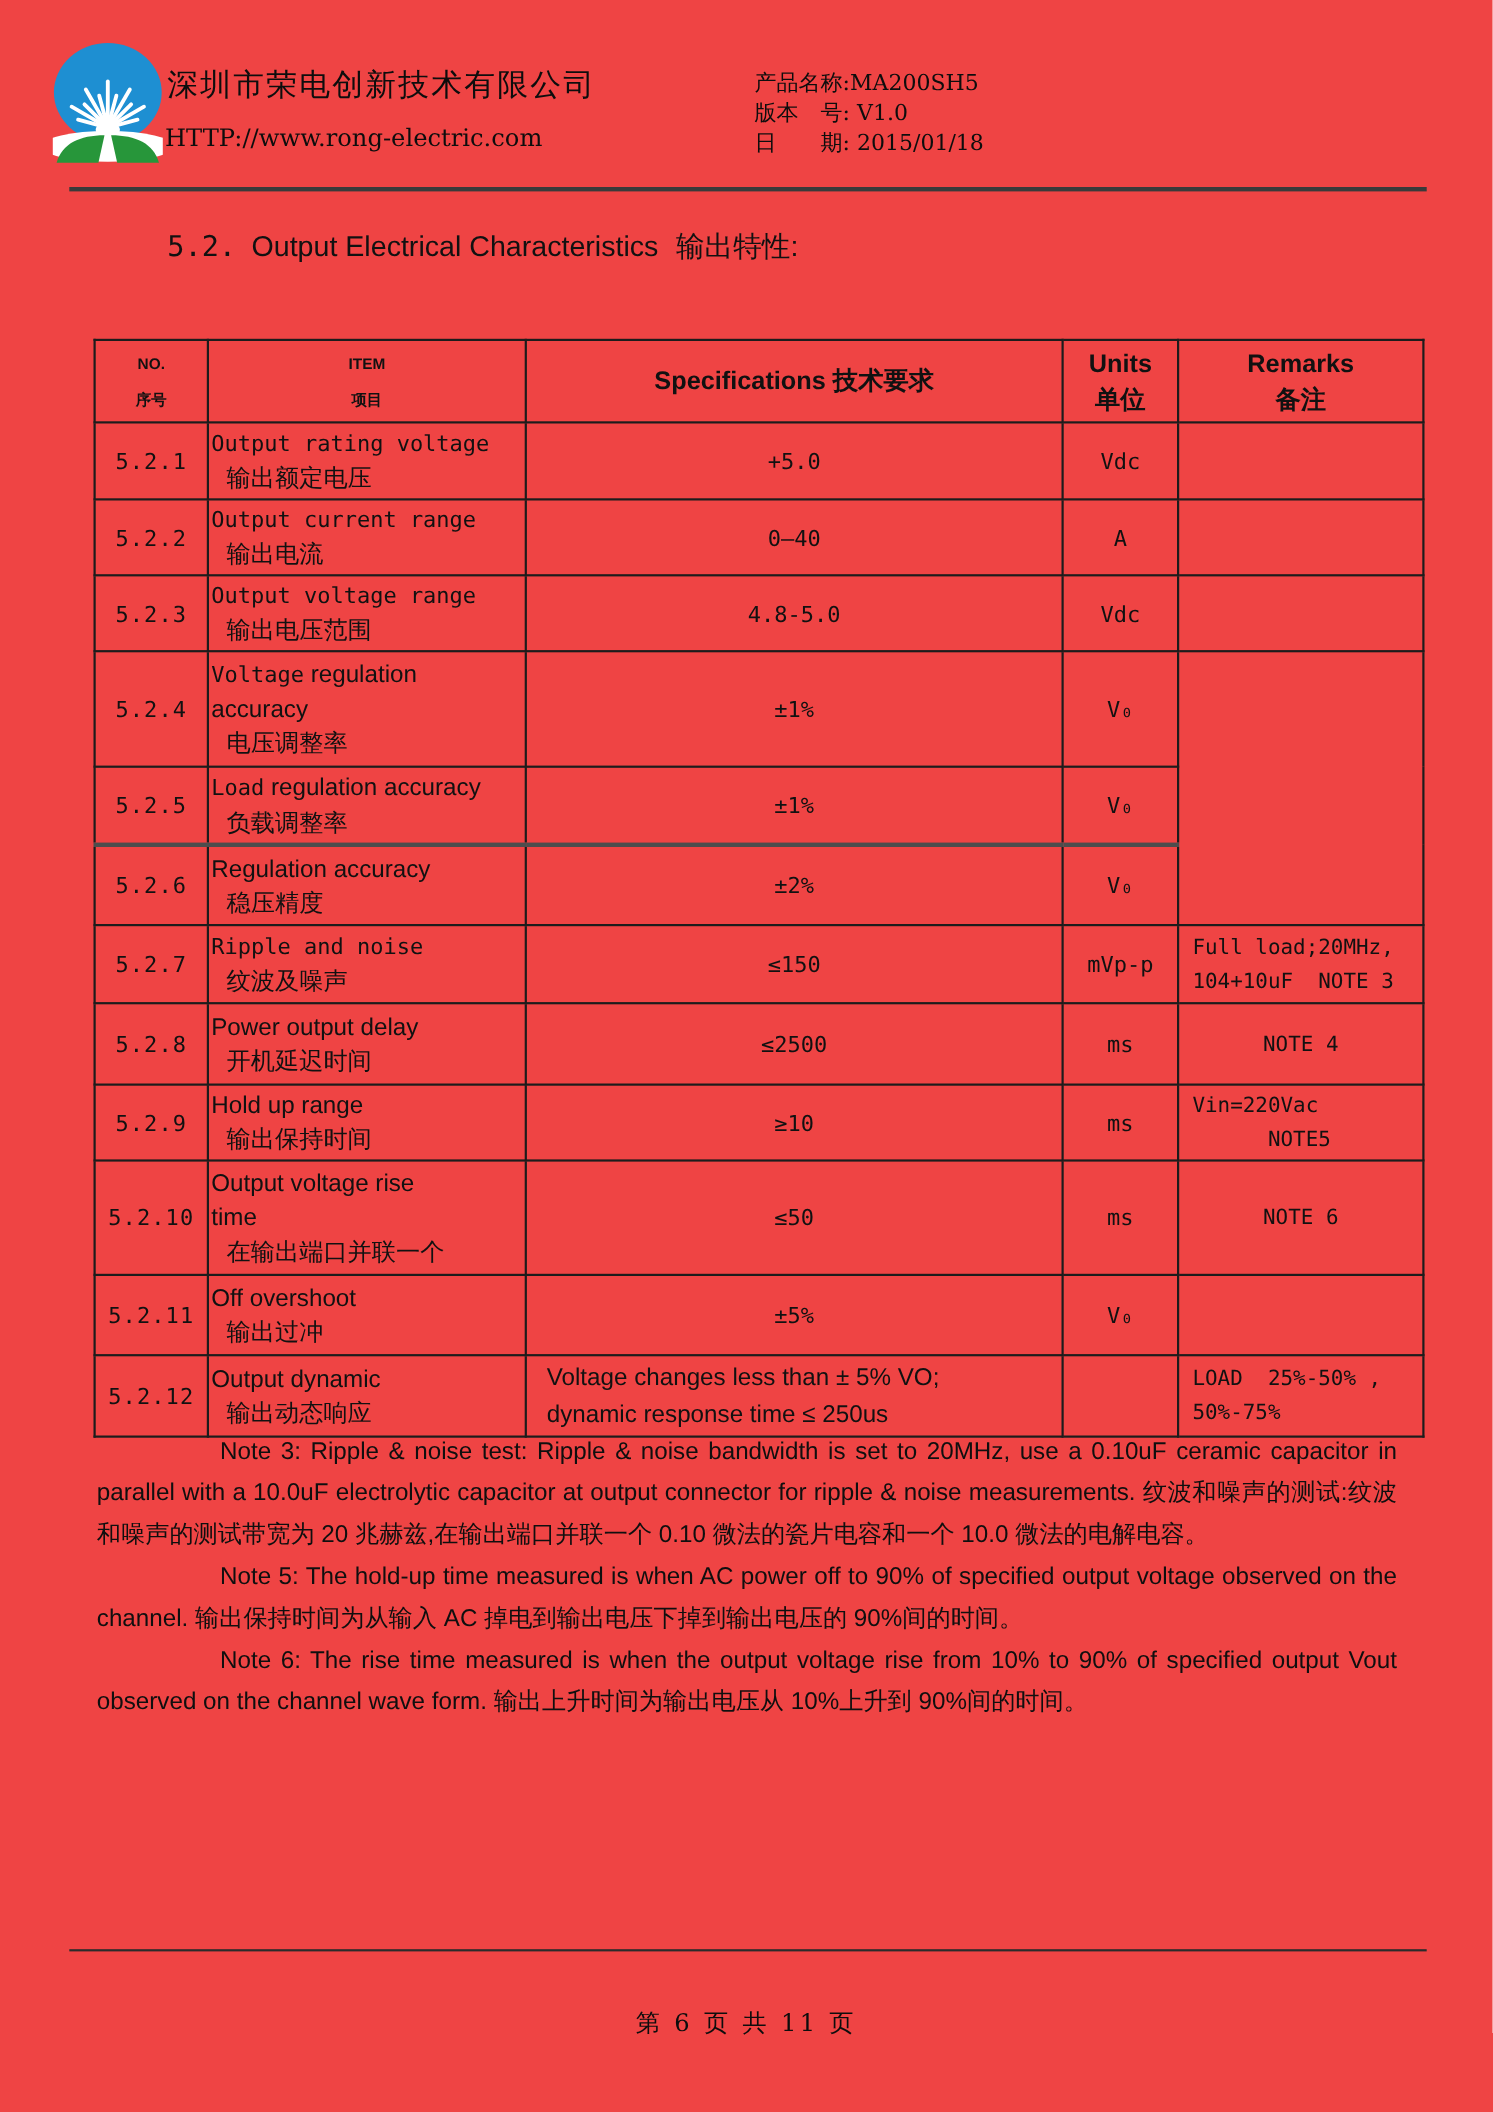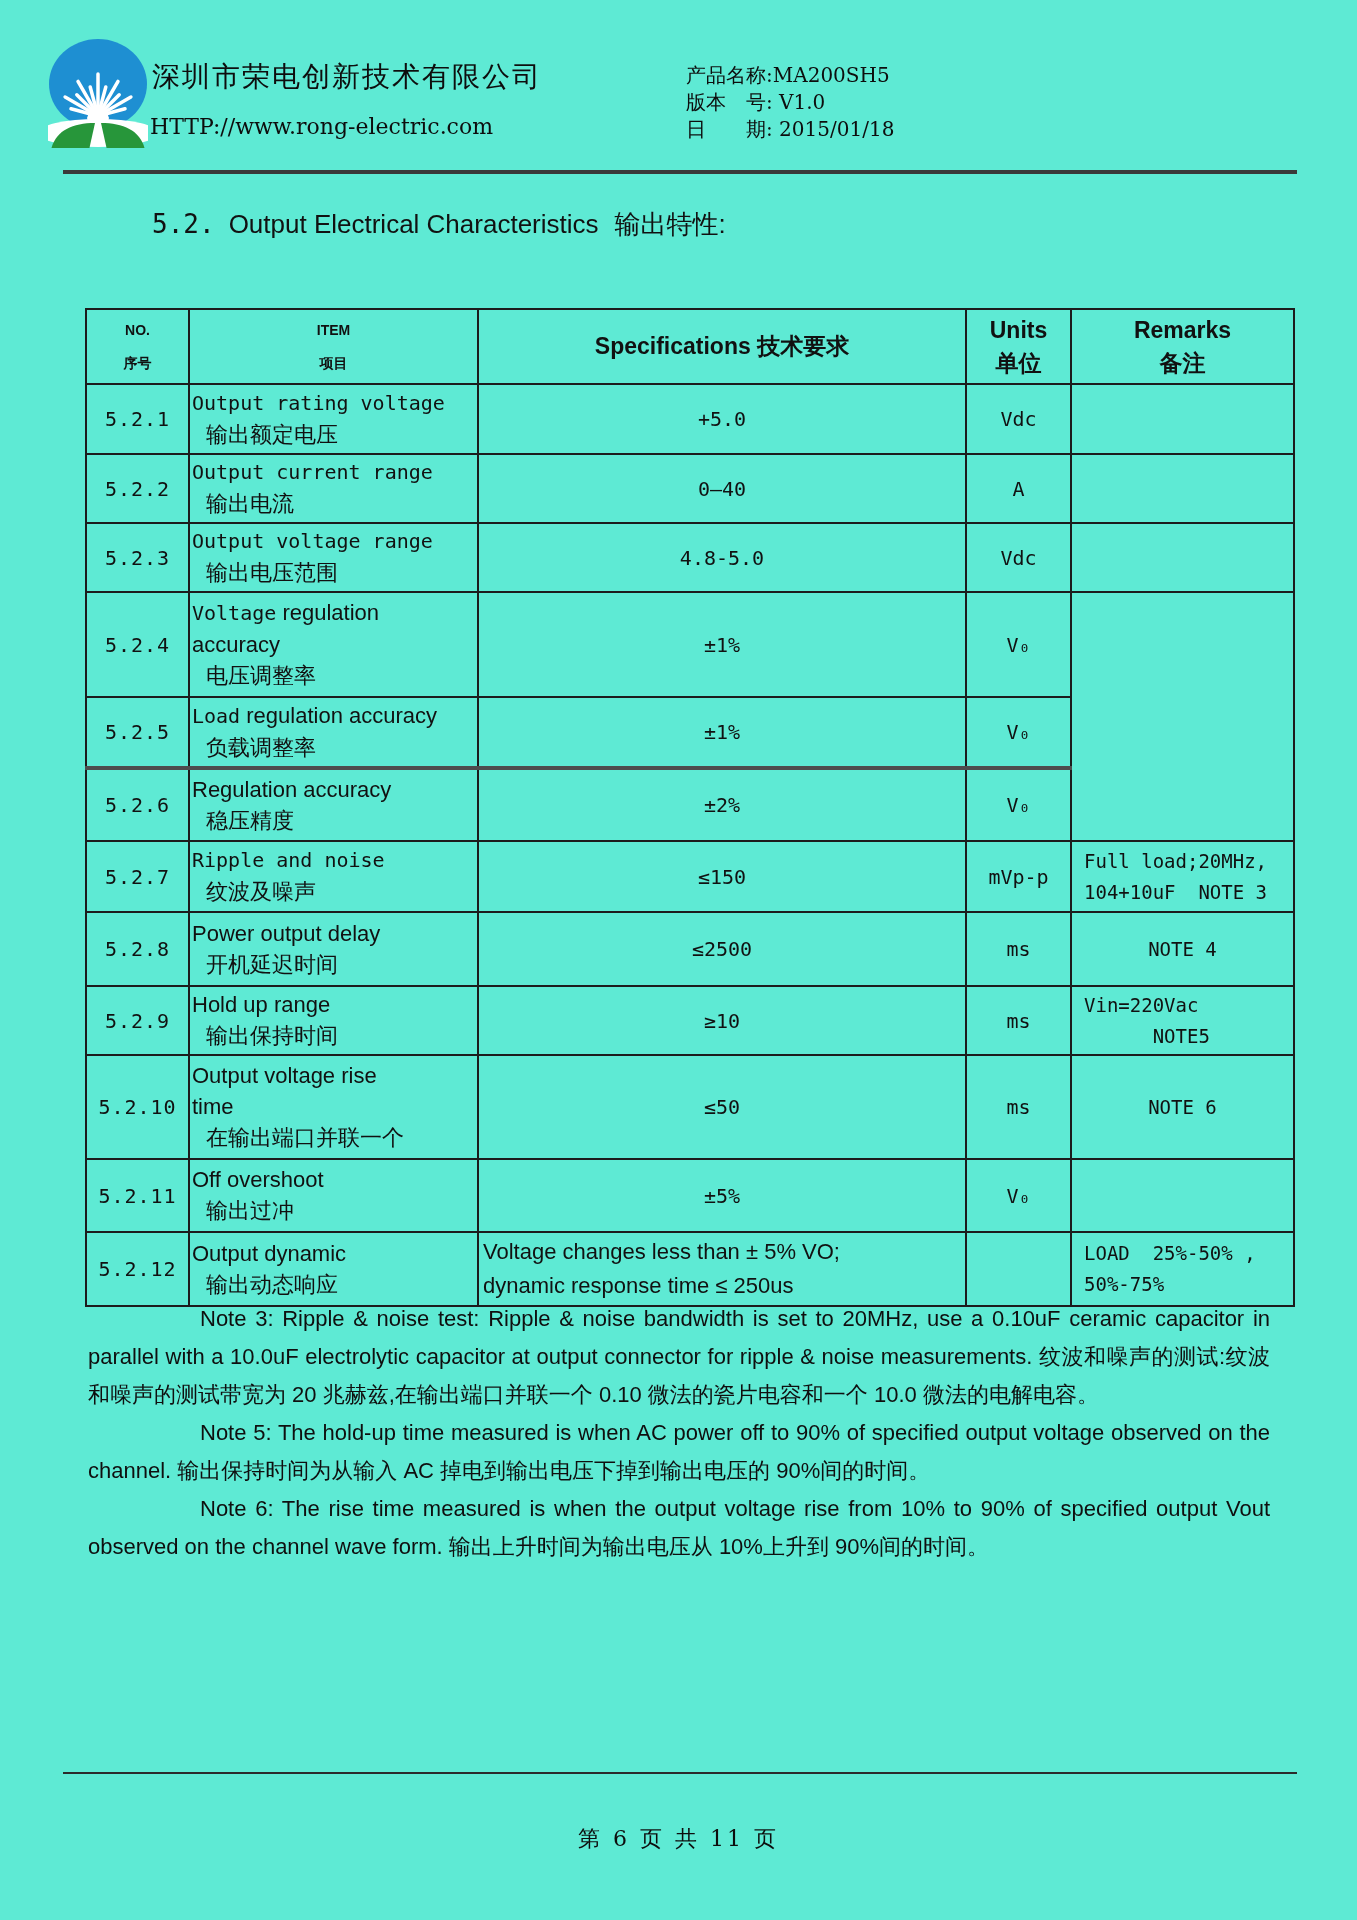--- a/index.html
+++ b/index.html
@@ -1,17 +1,17 @@
 <!DOCTYPE html>
 <html><head>
 <meta charset="utf-8">
 <style>
   html,body { margin:0; padding:0; background:#ffffff; }
   .page {
-    position:relative; width:1357px; height:1920px; background:#5eead4;
+    position:relative; width:1357px; height:1920px; background:#ef4444;
     font-family:"Liberation Sans", sans-serif; color:#111; overflow:hidden;
   }
   .serif { font-family:"DejaVu Serif","Liberation Serif",serif; }
   .mono  { font-family:"DejaVu Sans Mono",monospace; }
   .sans  { font-family:"Liberation Sans",sans-serif; }
 
   
   .logo { position:absolute; left:48px; top:38px; }
   .company-name { position:absolute; left:152px; top:58px; font-size:28px; letter-spacing:2px; color:#0d0d0d; }
   .website { position:absolute; left:150px; top:114px; font-size:22px; color:#0d0d0d; }
@@ -35,21 +35,21 @@
   .spec-table thead th { font-weight:bold; text-align:center; height:69px; }
   .hline { line-height:33px; font-size:23px; }
   .hline.mono { font-family:Liberation Sans, sans-serif; font-size:14px; }
   .c-no { text-align:center; font-size:20px; letter-spacing:1px; font-family:"DejaVu Sans Mono",monospace; }
   .c-item { text-align:left; padding-left:11px; padding-right:6px; }
   .item-en { white-space:pre-wrap; font-size:22px; line-height:31px; }
   .item-en.mono { font-size:20px; }
   .item-en .mono { font-size:20px; }
   .item-zh { padding-left:14px; font-size:22px; line-height:32px; }
   .c-spec { text-align:center; white-space:pre-wrap; font-size:20px; font-family:"DejaVu Sans Mono",monospace; }
-  .c-spec.sansspec { font-family:"Liberation Sans",sans-serif; font-size:22px; text-align:left; padding-left:4px; line-height:34px; }
+  .c-spec.sansspec { font-family:"Liberation Sans",sans-serif; font-size:22px; text-align:left; padding-left:18px; line-height:34px; }
   .c-units { text-align:center; font-size:20px; font-family:"DejaVu Sans Mono",monospace; }
   .c-rem { text-align:center; white-space:pre-wrap; font-size:19px; line-height:31px; font-family:"DejaVu Sans Mono",monospace; }
   .c-rem.left { text-align:left; padding-left:12px; }
   tr.thick td { border-bottom-width:4px; border-bottom-color:#4d4d4d; }
 
   
   .notes { position:absolute; left:88px; top:1300px; width:1182px; }
   .note { margin:0; text-indent:112px; text-align:justify; font-size:22px; line-height:38px; color:#0f0f0f; }
 
   

